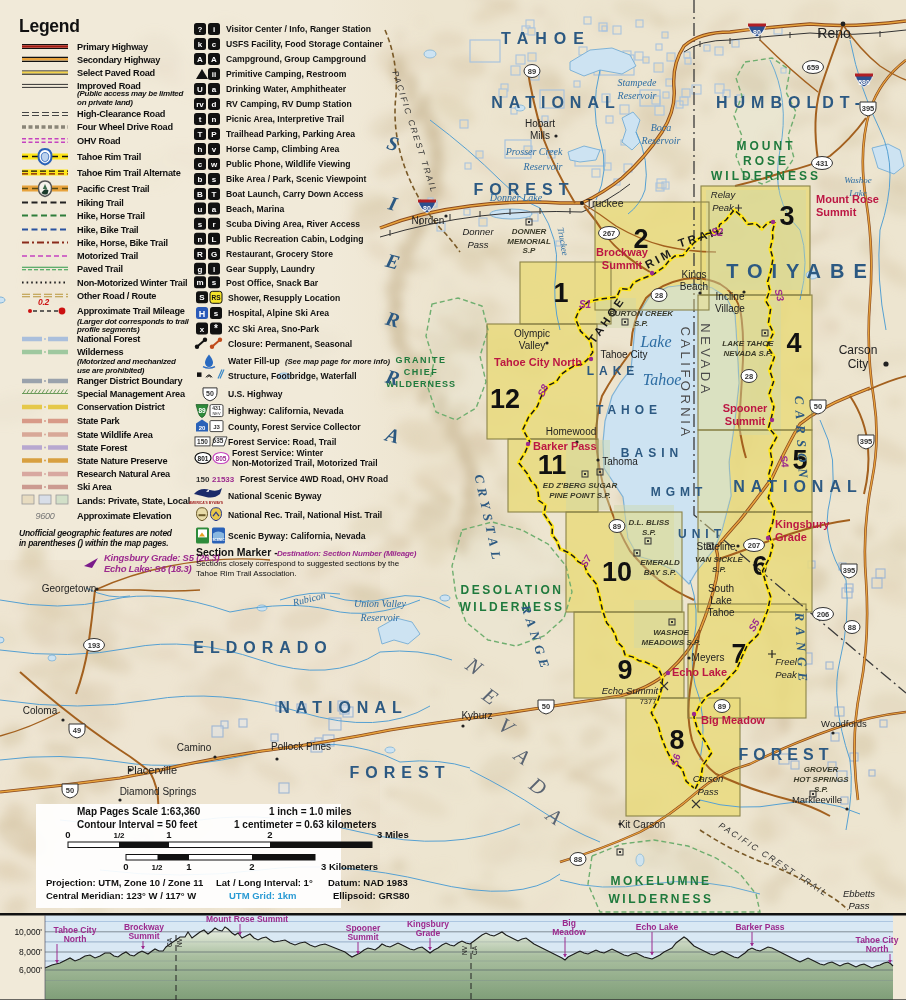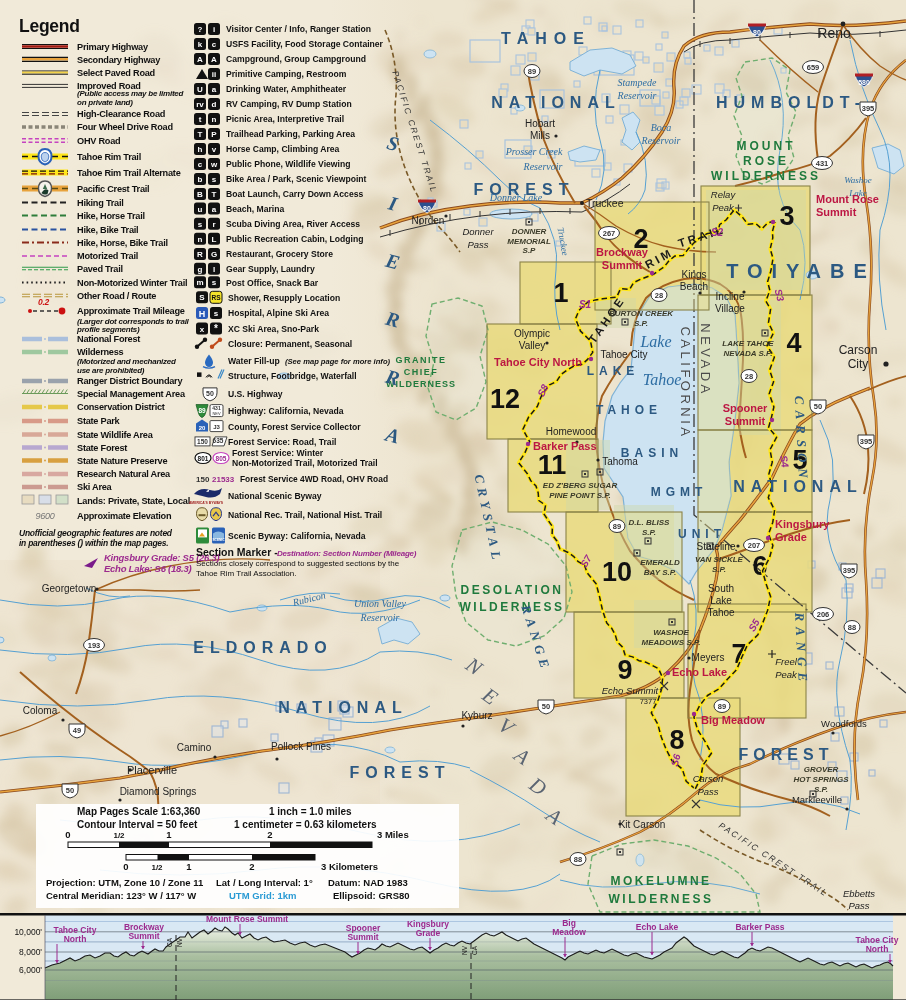--- a/index.html
+++ b/index.html
@@ -2075,21 +2075,21 @@
       <text x="218.5" y="541.4" font-family="Liberation Sans,sans-serif" font-size="3.2" font-weight="bold" fill="#fff" text-anchor="middle">SCENIC</text>
 <text x="228" y="538.8" font-family="Liberation Sans,sans-serif" font-size="8.6" font-weight="bold" fill="#111" text-anchor="start">Scenic Byway: California, Nevada</text>
 
 <text x="196" y="556" font-family="Liberation Sans,sans-serif" font-size="10.5" font-weight="bold" fill="#111" text-anchor="start">Section Marker -</text>
 <text x="277" y="556" font-family="Liberation Sans,sans-serif" font-size="8" font-weight="bold" font-style="italic" fill="#9c2a8e" letter-spacing="-0.2">Destination: Section Number (Mileage)</text>
 
 <text x="196" y="566" font-family="Liberation Sans,sans-serif" font-size="8" font-weight="normal" fill="#111" text-anchor="start">Sections closely correspond to suggested sections by the</text>
 <text x="196" y="575.5" font-family="Liberation Sans,sans-serif" font-size="8" font-weight="normal" fill="#111" text-anchor="start">Tahoe Rim Trail Association.</text>
 </svg>
 
-<div class="abs" style="left:36px;top:804px;width:423px;height:104px;background:rgba(255,255,255,0.93)">
+<div class="abs" style="left:36px;top:804px;width:305px;height:104px;background:rgba(255,255,255,0.93)">
 <svg width="382" height="104" viewBox="0 0 382 104">
 
 <text x="41" y="11" font-family="Liberation Sans,sans-serif" font-size="10" font-weight="bold" fill="#111" text-anchor="start">Map Pages Scale 1:63,360</text>
 <text x="41" y="24" font-family="Liberation Sans,sans-serif" font-size="10" font-weight="bold" fill="#111" text-anchor="start">Contour Interval = 50 feet</text>
 <text x="233" y="11" font-family="Liberation Sans,sans-serif" font-size="10" font-weight="bold" fill="#111" text-anchor="start">1 inch = 1.0 miles</text>
 <text x="198" y="24" font-family="Liberation Sans,sans-serif" font-size="10" font-weight="bold" fill="#111" text-anchor="start">1 centimeter = 0.63 kilometers</text>
 
 <rect x="32" y="38" width="304" height="5.5" fill="#fff" stroke="#111" stroke-width="1"></rect>
 <rect x="83" y="38" width="50" height="5.5" fill="#111"></rect>
 <rect x="234" y="38" width="102" height="5.5" fill="#111"></rect>

